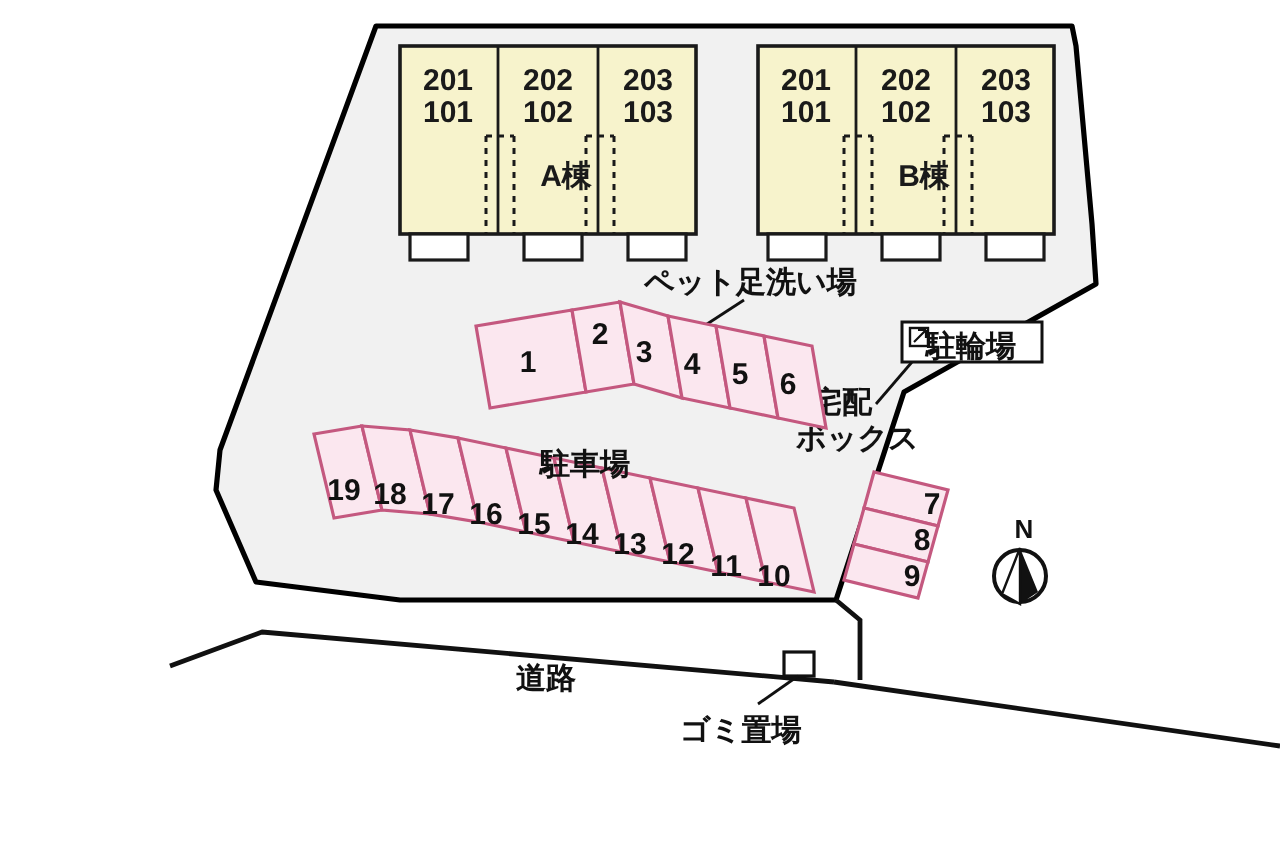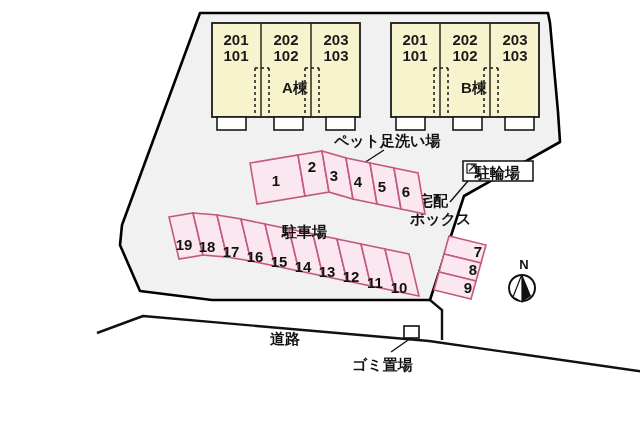--- a/index.html
+++ b/index.html
@@ -9,21 +9,21 @@
   }
   body {
     width: 640px;
     height: 426px;
     position: relative;
     overflow: hidden;
     font-family: "Liberation Sans", "DejaVu Sans", sans-serif;
   }
   #map-root {
     position: absolute;
-    left: 12px; top: 0;
+    left: 0; top: 0;
     width: 611px;
     height: 426px;
   }
   svg { display: block; }
   .unit-num {
     font-family: "Liberation Sans", "DejaVu Sans", sans-serif;
     font-size: 15px;
     font-weight: bold;
     fill: #1a1a1a;
   }

